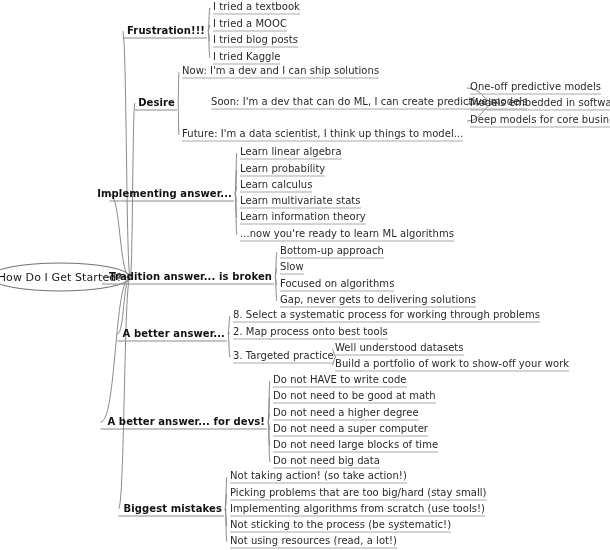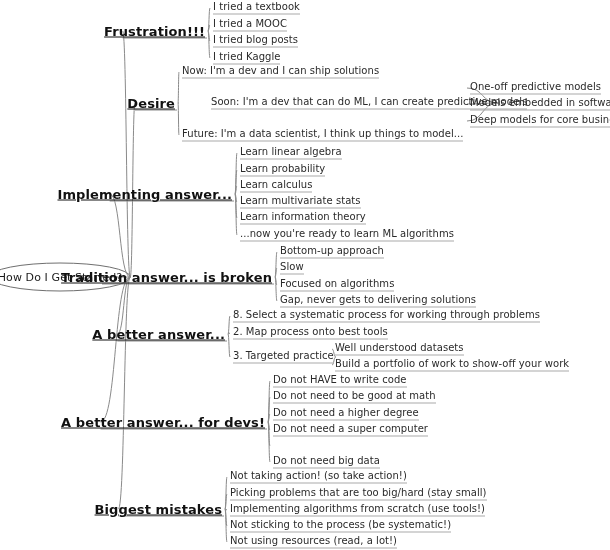--- a/index.html
+++ b/index.html
@@ -14,21 +14,21 @@
   svg.links ellipse{fill:none;stroke:#6f6f6f;stroke-width:1;}
 
   .node{position:absolute;white-space:nowrap;line-height:1;}
 
   .root{
     transform:translate(-50%,-50%);
     font-size:11px;color:#1a1a1a;letter-spacing:.1px;
   }
   .branch{
     transform:translate(-100%,-50%);
-    font-size:13px;font-weight:bold;color:#111;letter-spacing:.1px;text-decoration:underline;
+    font-size:10px;font-weight:bold;color:#111;letter-spacing:.1px;
   }
   .leaf{
     transform:translateY(-50%);
     font-size:10px;color:#2a2a2a;letter-spacing:.05px;
     padding-bottom:2px;border-bottom:1px solid #a9a9a9;
   }
   .leaf.sub{font-size:10px;}
 </style>
 </head>
 <body>
@@ -116,20 +116,21 @@
     <div class="node leaf" style="left: 233px; top: 316px;">8. Select a systematic process for working through problems</div>
     <div class="node leaf" style="left: 233px; top: 333px;">2. Map process onto best tools</div>
     <div class="node leaf" style="left: 233px; top: 357px;">3. Targeted practice</div>
     <div class="node leaf sub" style="left: 335px; top: 349px;">Well understood datasets</div>
     <div class="node leaf sub" style="left: 335px; top: 365px;">Build a portfolio of work to show-off your work</div>
     <div class="node branch" style="left: 265px; top: 422px;">A better answer... for devs!</div>
     <div class="node leaf" style="left: 273px; top: 381px;">Do not HAVE to write code</div>
     <div class="node leaf" style="left: 273px; top: 397px;">Do not need to be good at math</div>
     <div class="node leaf" style="left: 273px; top: 430px;">Do not need a super computer</div>
     <div class="node leaf" style="left: 273px; top: 414px;">Do not need a higher degree</div>
+    <div class="node leaf" style="left: 273px; top: 446px;">Do not need large blocks of time</div>
     <div class="node leaf" style="left: 273px; top: 462px;">Do not need big data</div>
     <div class="node branch" style="left: 222px; top: 509px;">Biggest mistakes</div>
     <div class="node leaf" style="left: 230px; top: 477px;">Not taking action! (so take action!)</div>
     <div class="node leaf" style="left: 230px; top: 494px;">Picking problems that are too big/hard (stay small)</div>
     <div class="node leaf" style="left: 230px; top: 510px;">Implementing algorithms from scratch (use tools!)</div>
     <div class="node leaf" style="left: 230px; top: 526px;">Not sticking to the process (be systematic!)</div>
     <div class="node leaf" style="left: 230px; top: 542px;">Not using resources (read, a lot!)</div>
   </div>
 
 </body></html>

